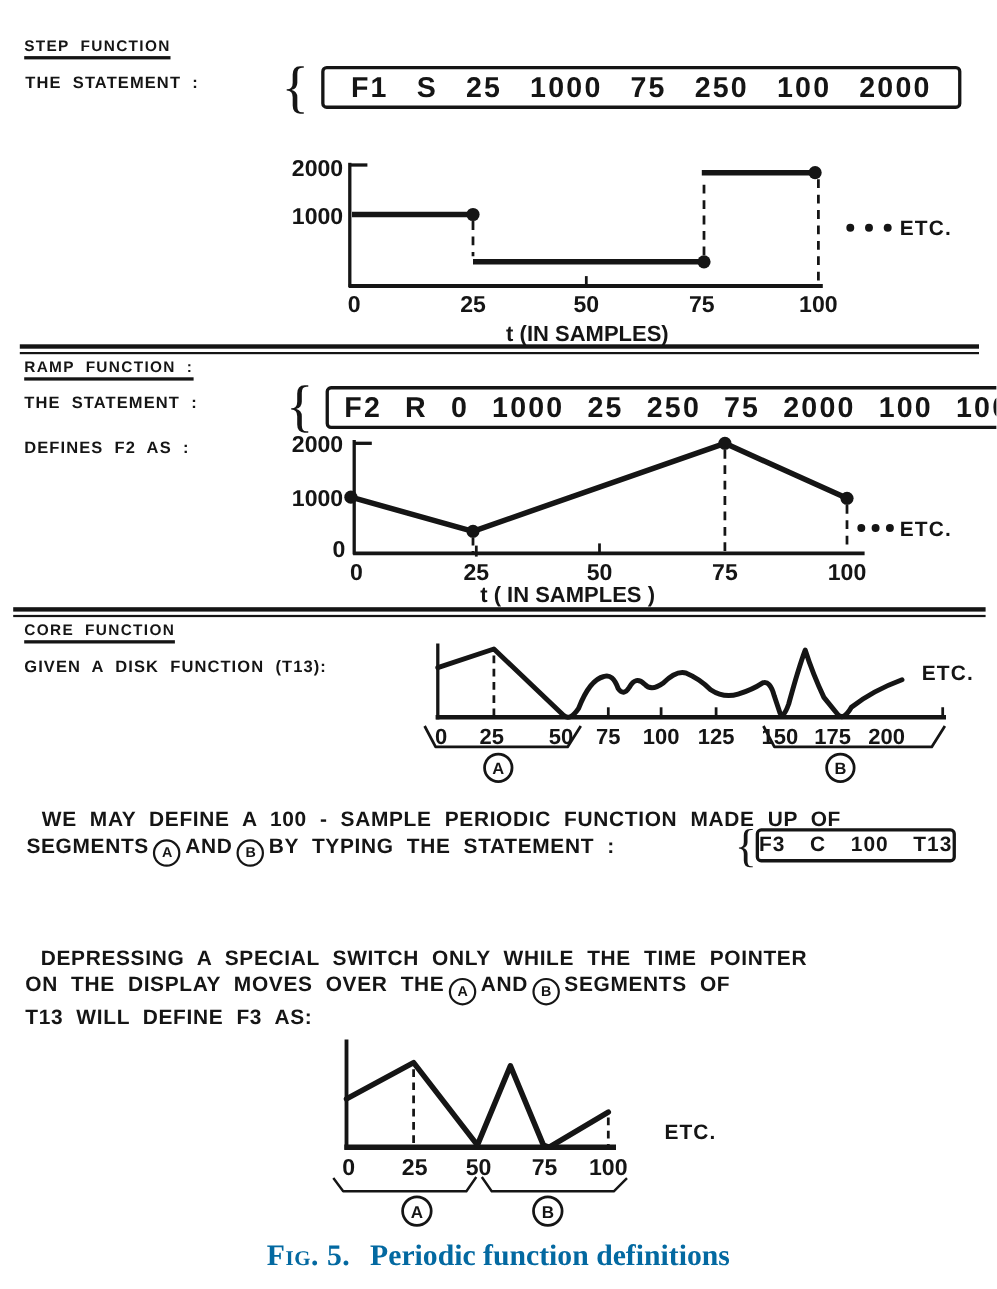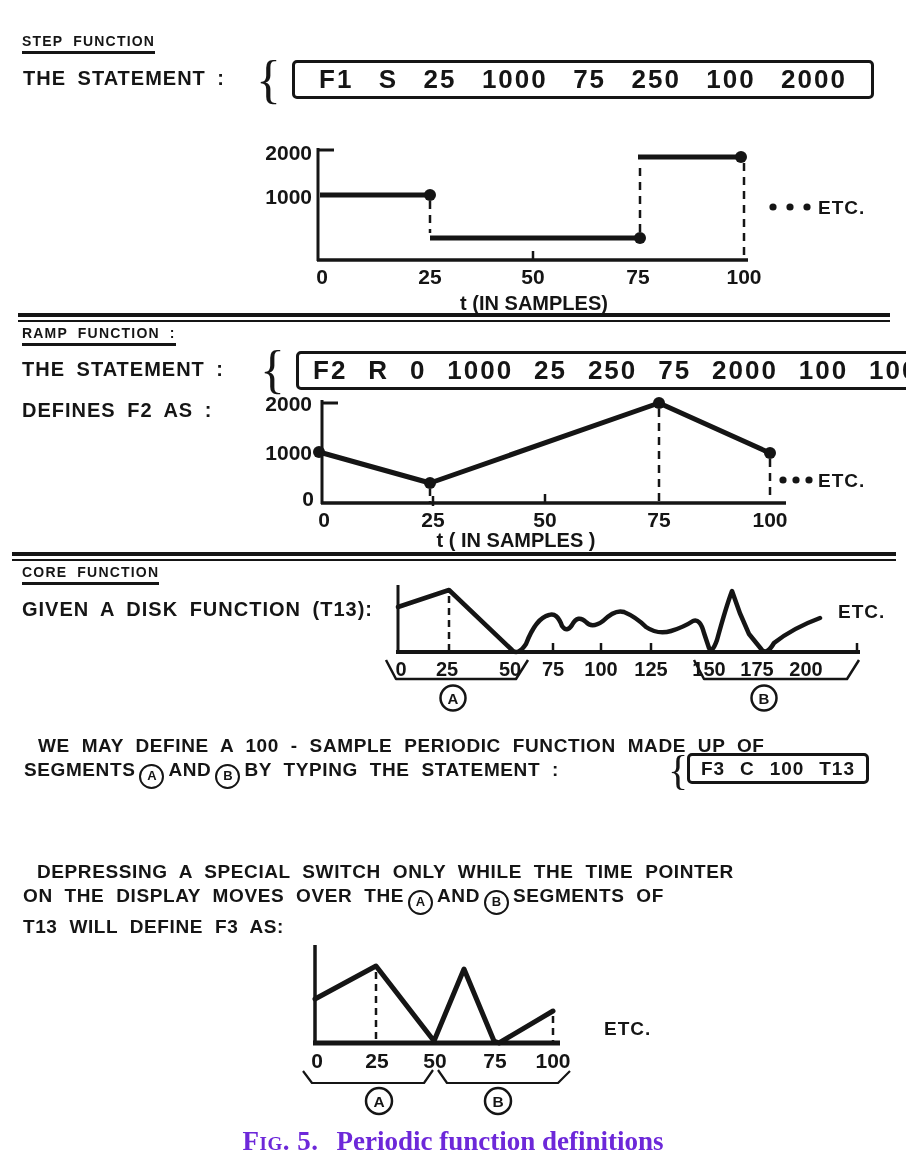--- a/index.html
+++ b/index.html
@@ -1,34 +1,34 @@
 <!DOCTYPE html>
 <html><head>
 <meta charset="utf-8">
 <style>
   html,body{margin:0;padding:0;background:#fff;}
   .page{position:relative;width:906px;height:1172px;background:#fff;
         font-family:"Liberation Sans","DejaVu Sans",sans-serif;color:#151515;overflow:hidden;}
   .sec-title{position:absolute;font-size:14px;font-weight:700;letter-spacing:1.2px;word-spacing:5px;
         border-bottom:3px solid #151515;padding-bottom:2px;white-space:nowrap;}
-  .label{position:absolute;font-size:20px;font-weight:700;letter-spacing:1px;word-spacing:5px;white-space:nowrap;}
+  .label{position:absolute;font-size:15px;font-weight:700;letter-spacing:1px;word-spacing:5px;white-space:nowrap;}
   .brace{position:absolute;font-family:"Liberation Serif","DejaVu Serif",serif;font-weight:400;line-height:1;}
   .stmt-box{position:absolute;border:3px solid #151515;border-radius:5px;display:flex;align-items:center;
         justify-content:space-between;font-weight:700;letter-spacing:2px;font-size:26px;box-sizing:border-box;}
   .hrule{position:absolute;height:3px;border-top:4px solid #151515;border-bottom:2px solid #151515;}
   .para{position:absolute;font-size:19px;font-weight:700;letter-spacing:.6px;word-spacing:6px;line-height:24px;white-space:nowrap;}
   .indent{display:block;margin-left:14px;}
   .pline{display:block;}
   .circ{display:inline-flex;width:21px;height:21px;border:2px solid #151515;border-radius:50%;
         align-items:center;justify-content:center;font-size:13px;font-weight:700;vertical-align:-4px;
         margin:0 4px;letter-spacing:0;word-spacing:0;}
   svg.chart{position:absolute;overflow:visible;}
   svg text{font-family:"Liberation Sans","DejaVu Sans",sans-serif;font-weight:700;fill:#151515;}
   .caption{position:absolute;left:0;top:1126px;width:906px;text-align:center;
-        font-family:"Liberation Serif","DejaVu Serif",serif;font-weight:700;font-size:27px;color:#6d28d9;}
+        font-family:"Liberation Serif","DejaVu Serif",serif;font-weight:700;font-size:27px;color:#0369a1;}
   .caption .fig{font-variant:small-caps;margin-right:18px;letter-spacing:.5px;}
 </style>
 </head>
 <body>
 
 <div class="page">
 
   <div class="sec-title" style="left:22px;top:33px;">STEP FUNCTION</div>
   <div class="label" style="left:23px;top:67px;">THE STATEMENT :</div>
   <div class="brace" style="left:256px;top:54px;font-size:52px;">{</div>
@@ -162,21 +162,21 @@
     <text x="453" y="704" text-anchor="middle" font-size="15">A</text>
     <circle cx="764" cy="698" r="12.5" fill="none" stroke="#151515" stroke-width="2.5"></circle>
     <text x="764" y="704" text-anchor="middle" font-size="15">B</text>
   </svg>
 
   <div class="para" style="left:24px;top:734px;">
     <span class="indent">WE MAY DEFINE A 100 - SAMPLE PERIODIC FUNCTION MADE UP OF</span>
     <span class="pline"><span>SEGMENTS</span><span class="circ">A</span><span>AND</span><span class="circ">B</span><span>BY TYPING THE STATEMENT :</span></span>
   </div>
   <div class="brace" style="left:668px;top:749px;font-size:42px;">{</div>
-  <div class="stmt-box" style="left:687px;top:753px;width:182px;height:31px;padding:0 11px;font-size:19px;letter-spacing:1px;border-width:3.5px;">
+  <div class="stmt-box" style="left:687px;top:753px;width:182px;height:31px;padding:0 0;font-size:19px;letter-spacing:1px;border-width:3.5px;">
     <span>F3</span>
     <span>C</span>
     <span>100</span>
     <span>T13</span>
   </div>
 
   <div class="para" style="left:23px;top:860px;">
     <span class="indent">DEPRESSING A SPECIAL SWITCH ONLY WHILE THE TIME POINTER</span>
     <span class="pline"><span>ON THE DISPLAY MOVES OVER THE</span><span class="circ">A</span><span>AND</span><span class="circ">B</span><span>SEGMENTS OF</span></span>
     <span class="pline">T13 WILL DEFINE F3 AS:</span>

